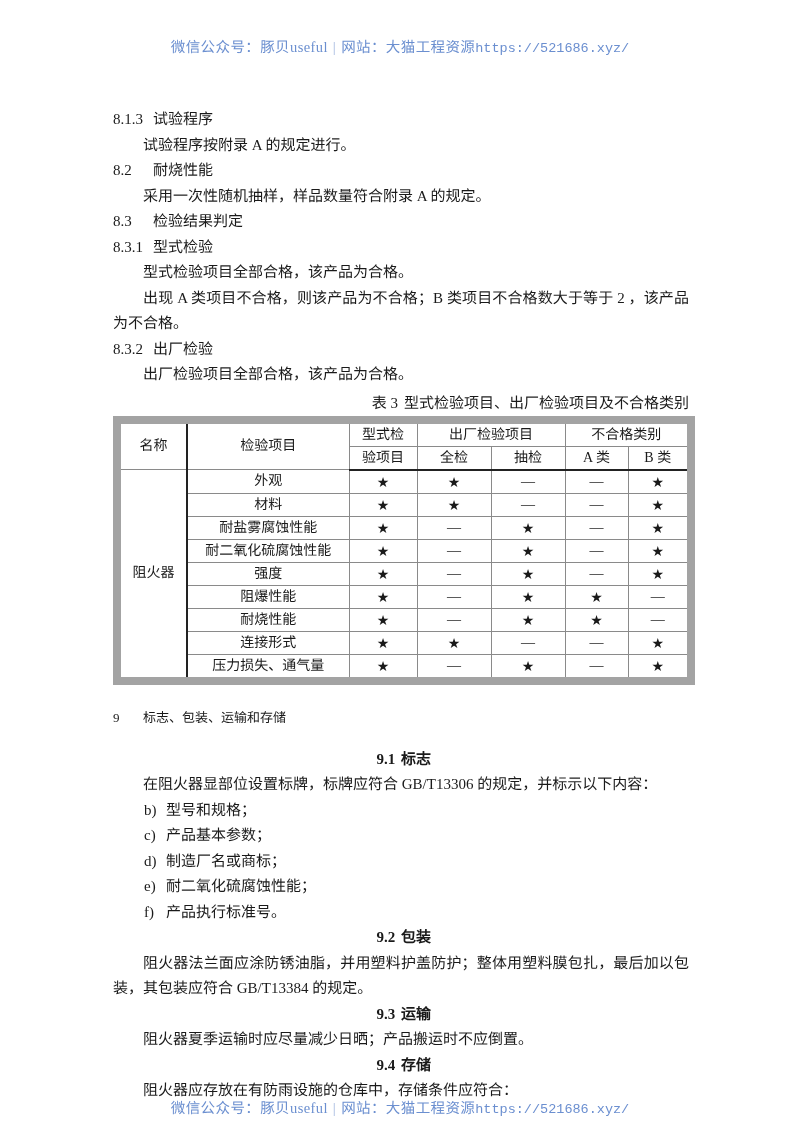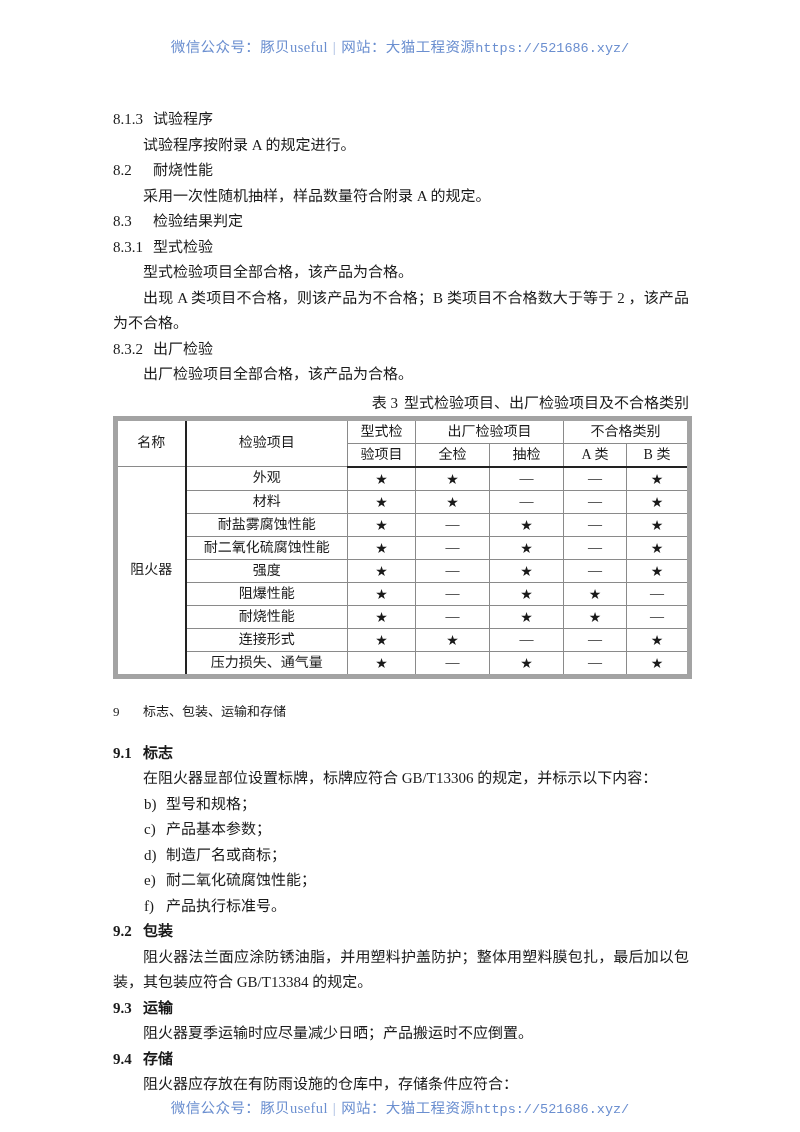--- a/index.html
+++ b/index.html
@@ -109,21 +109,21 @@
   table.t3 td, table.t3 th {
     border: 1px solid #8a8a8a;
     text-align: center;
     vertical-align: middle;
     font-weight: normal;
     padding: 0;
     height: 22px;
     line-height: 20px;
     font-family: "Liberation Serif", "DejaVu Serif", serif;
   }
-  table.t3 { border: 5px solid #a3a3a3; }
+  table.t3 { border: 8px solid #a3a3a3; }
   table.t3 thead tr:last-child td,
   table.t3 thead tr:last-child th {
     border-bottom: 2px solid #222;
   }
   table.t3 td.namecol {
     border-right: 2px solid #222;
   }
   table.t3 .mark {
     font-size: 14px;
     line-height: 20px;
@@ -148,20 +148,21 @@
     margin-top: 20px;
     white-space: nowrap;
   }
   .h-sec9 .n { display: inline-block; min-width: 30px; }
 
   .h-sub {
     font-size: 15px;
     line-height: 25.5px;
     margin-top: 17px;
     white-space: nowrap;
+    text-align: center;
   }
   .h-sub .n {
     font-weight: bold;
     display: inline-block;
     min-width: 30px;
   }
   .h-sub .tt { font-weight: bold; }
   .h-sub.tight { margin-top: 0; }
 </style>
 </head>

